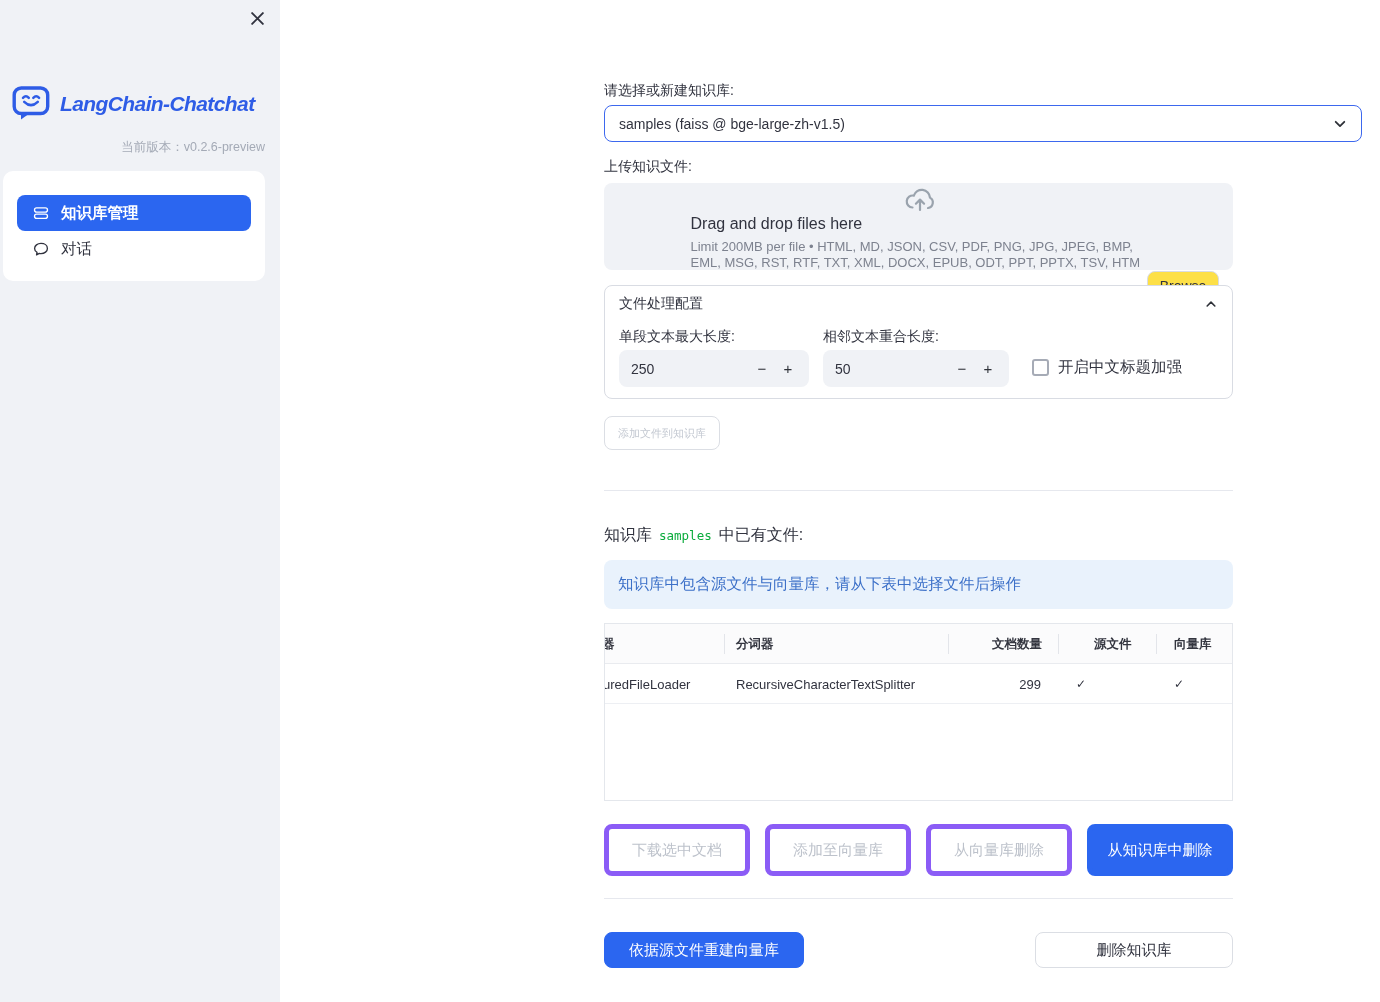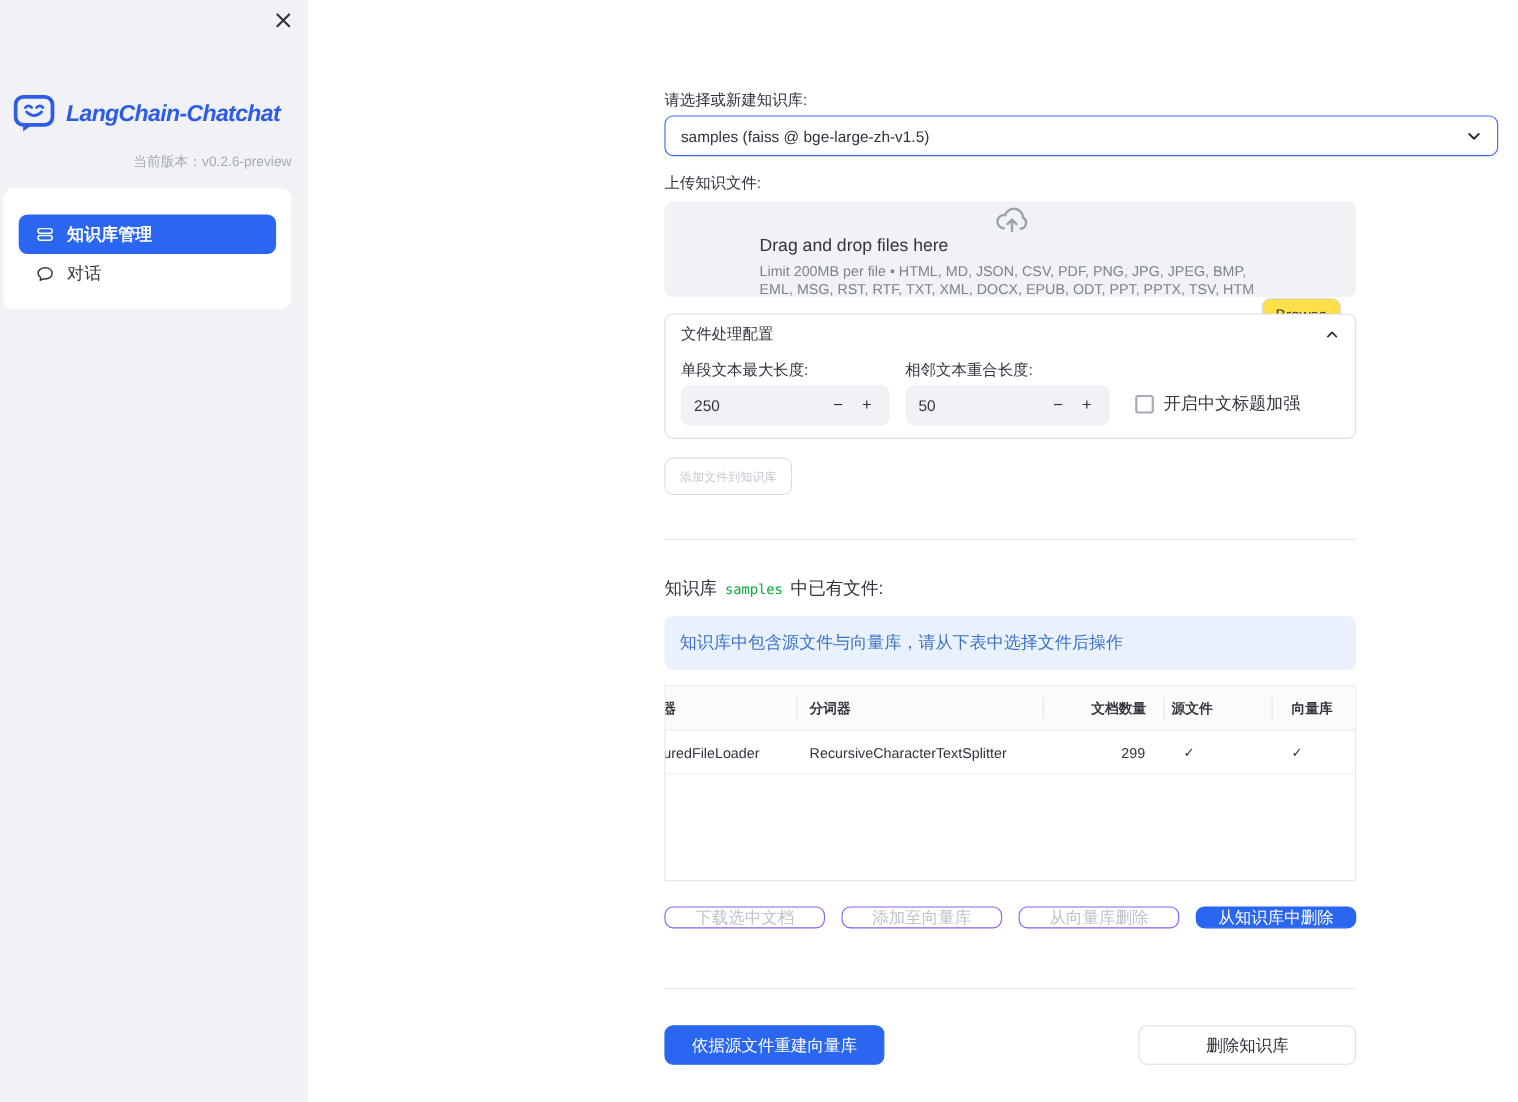--- a/index.html
+++ b/index.html
@@ -66,32 +66,32 @@
   .code { font-family:"DejaVu Sans Mono", monospace; font-size:12.5px; color:var(--code-green); }
 
   .infobox { position:absolute; left:604px; top:560px; width:629px; height:49px; background:var(--info-bg); border-radius:8px;
     color:var(--info-text); font-size:15.5px; display:flex; align-items:center; padding:0 14px; }
 
   
   .ftable { position:absolute; left:604px; top:623px; width:629px; height:178px; border:1px solid var(--table-border); background:#fff; font-size:13px; }
   .thead { position:relative; height:40px; background:var(--header-bg); border-bottom:1px solid #e9ebef; font-weight:bold; font-size:12.5px; color:#33353f; }
   .th { position:absolute; top:0; height:40px; display:flex; align-items:center; white-space:nowrap; }
   .th1 { left:0; width:118px; overflow:hidden; } .th1 span { margin-left:-3px; }
-  .th2 { left:131px; } .th3 { right:190px; } .th4 { left:460px; } .th5 { left:569px; }
+  .th2 { left:131px; } .th3 { right:190px; } .th4 { left:489px; } .th5 { left:569px; }
   .vsep { position:absolute; top:10px; width:1px; height:20px; background:#e3e5ea; }
   .vs1 { left:119px; } .vs2 { left:343px; } .vs3 { left:453px; } .vs4 { left:551px; }
   .trow { position:relative; height:40px; border-bottom:1px solid #edeff3; color:#31333f; }
   .td { position:absolute; top:0; height:40px; display:flex; align-items:center; white-space:nowrap; }
   .td1 { left:0; width:119px; overflow:hidden; } .td1 span { margin-left:-2px; }
   .td2 { left:131px; } .td3 { right:191px; } .td4 { left:471px; } .td5 { left:569px; }
   .check { font-size:12px; }
 
   
-  .action-btn { position:absolute; top:824px; width:146px; height:20px; background:#fff;
-    border:1px solid #8b5cf6; color:var(--disabled-text); font-size:15px; }
+  .action-btn { position:absolute; top:824px; width:146px; height:52px; background:#fff;
+    border:5px solid #8b5cf6; color:var(--disabled-text); font-size:15px; }
   .a1 { left:604px; } .a2 { left:765px; } .a3 { left:926px; }
   .a4 { left:1087px; background:var(--primary); border-color:var(--primary); color:#fff; }
 
   .btn-rebuild { position:absolute; left:604px; top:932px; width:200px; height:36px;
     background:var(--primary); border:1px solid var(--primary); color:#fff; font-size:15px; }
   .btn-delete { position:absolute; left:1035px; top:932px; width:198px; height:36px;
     background:#fff; border:1px solid #dbdee4; color:var(--text); font-size:15px; }
 </style>
 </head>
 <body>

